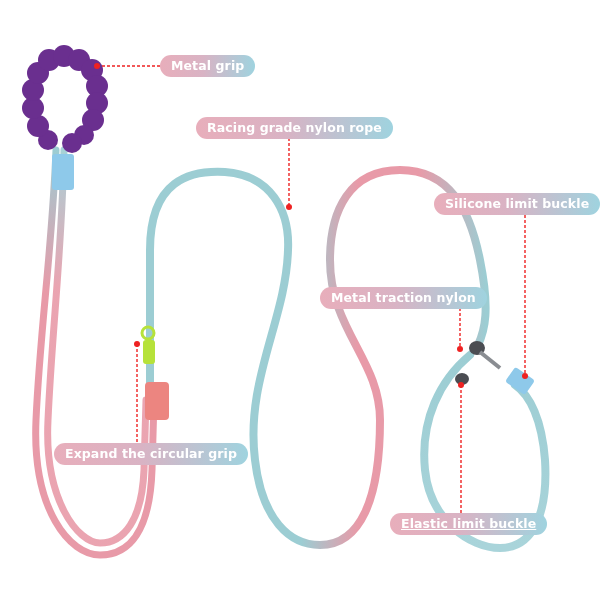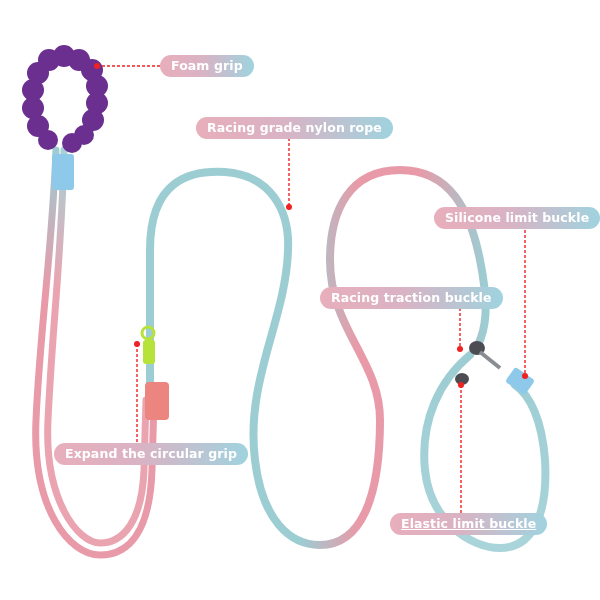--- a/index.html
+++ b/index.html
@@ -96,18 +96,18 @@
     <circle cx="525" cy="376" r="3" stroke="none"></circle>
     <line x1="460" y1="308" x2="460" y2="349"></line>
     <circle cx="460" cy="349" r="3" stroke="none"></circle>
     <line x1="137" y1="344" x2="137" y2="443"></line>
     <circle cx="137" cy="344" r="3" stroke="none"></circle>
     <line x1="461" y1="385" x2="461" y2="513"></line>
     <circle cx="461" cy="385" r="3" stroke="none"></circle>
   </g>
 </svg>
 
-<div class="label" style="left:160px; top:55px;">Foam grip</div>
+<div class="label" style="left:160px; top:55px;">Metal grip</div>
 <div class="label" style="left:196px; top:117px;">Racing grade nylon rope</div>
-<div class="label" style="left:434px; top:207px;">Silicone limit buckle</div>
-<div class="label" style="left:320px; top:287px;">Racing traction buckle</div>
+<div class="label" style="left:434px; top:193px;">Silicone limit buckle</div>
+<div class="label" style="left:320px; top:287px;">Metal traction nylon</div>
 <div class="label" style="left:54px; top:443px;">Expand the circular grip</div>
 <div class="label" style="left:390px; top:513px;text-decoration:underline;">Elastic limit buckle</div>
 
 </body></html>

